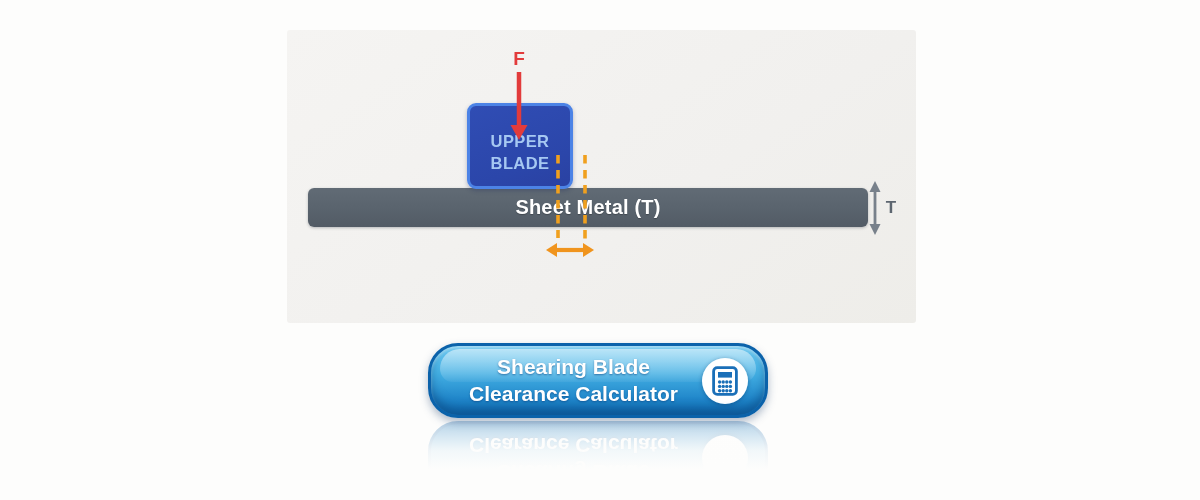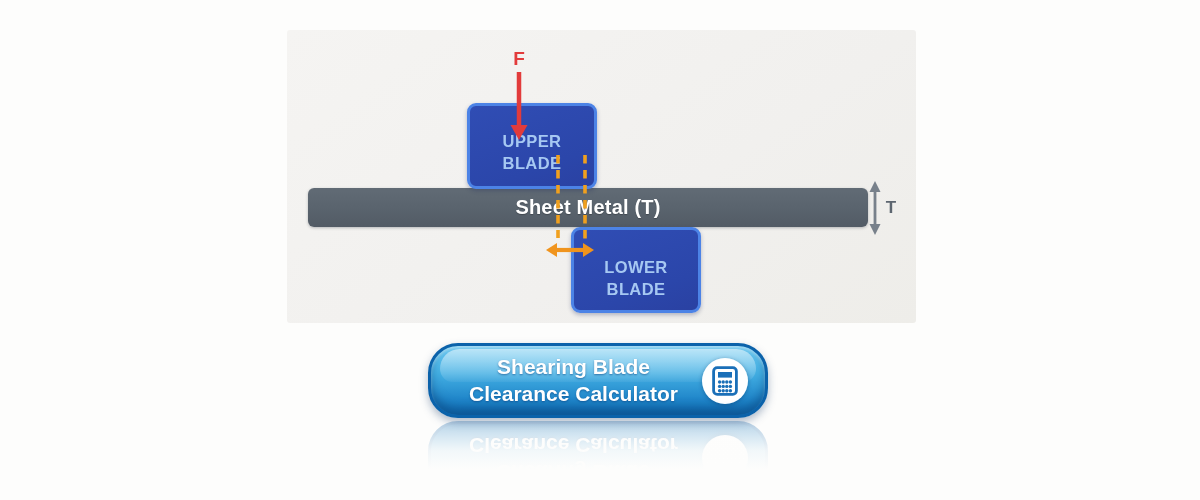--- a/index.html
+++ b/index.html
@@ -29,21 +29,21 @@
     display: flex; align-items: center; justify-content: center;
     z-index: 2;
   }
   .sheet-metal span {
     color: #ffffff; font-size: 20px; font-weight: 700;
     letter-spacing: 0.2px;
     text-shadow: 0 1px 1px rgba(0,0,0,0.25);
   }
   .blade {
     position: absolute;
-    width: 130px; height: 86px;
+    width: 106px; height: 86px;
     background: linear-gradient(160deg, #304db4 0%, #2b46aa 70%, #2a41a2 100%);
     border: 3px solid #4c83e6;
     border-radius: 9px;
     box-shadow: 0 2px 4px rgba(30,40,90,0.30);
     display: flex; align-items: center; justify-content: center;
     text-align: center;
     z-index: 3;
   }
   .blade span {
     display: block;
@@ -152,23 +152,20 @@
 <div class="panel">
 
   <div class="sheet-metal">
     <span>Sheet Metal (T)</span>
   </div>
 
   <div class="blade upper">
     <span>UPPER BLADE</span>
   </div>
 
-  <div class="blade lower">
-    <span>LOWER BLADE</span>
-  </div>
 
   <div class="f-label">F</div>
   <div class="t-label">T</div>
 
   <svg class="overlay" viewBox="0 0 629 293">
 
     <g>
       <line x1="232" y1="42" x2="232" y2="97" stroke="#e23b3b" stroke-width="4.5"></line>
       <polygon points="223.5,95 240.5,95 232,110" fill="#e23b3b"></polygon>
     </g>

